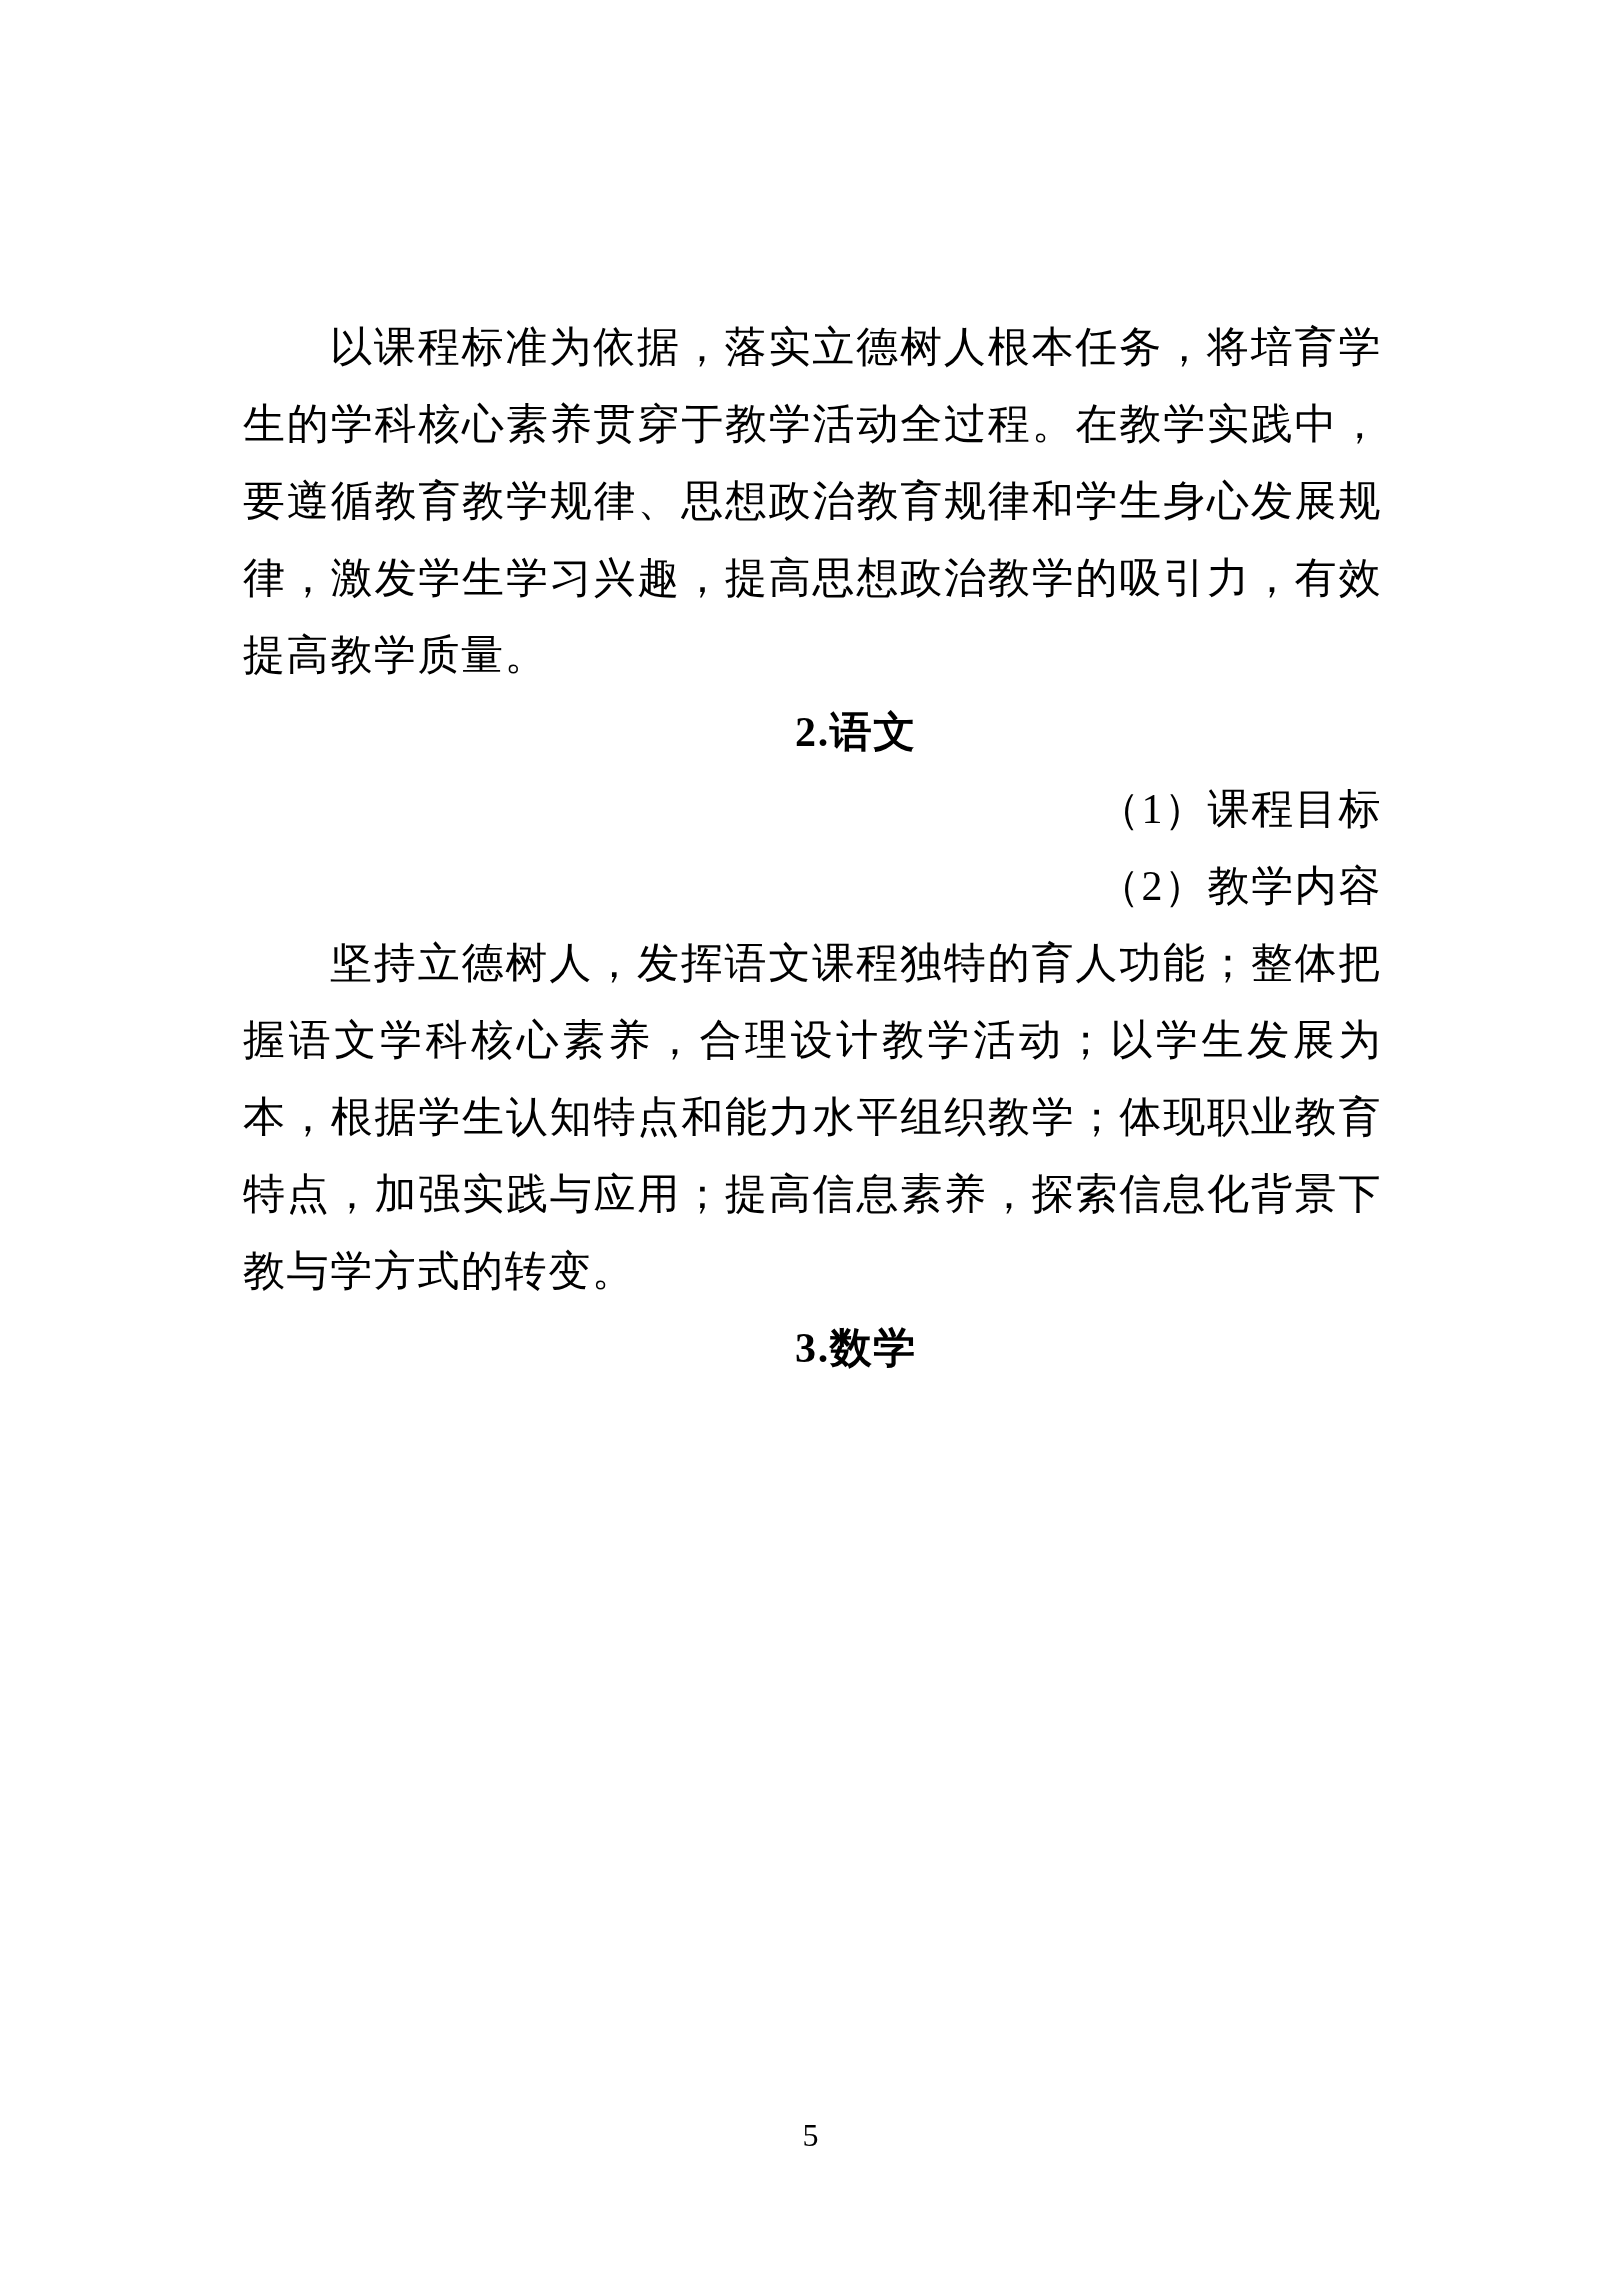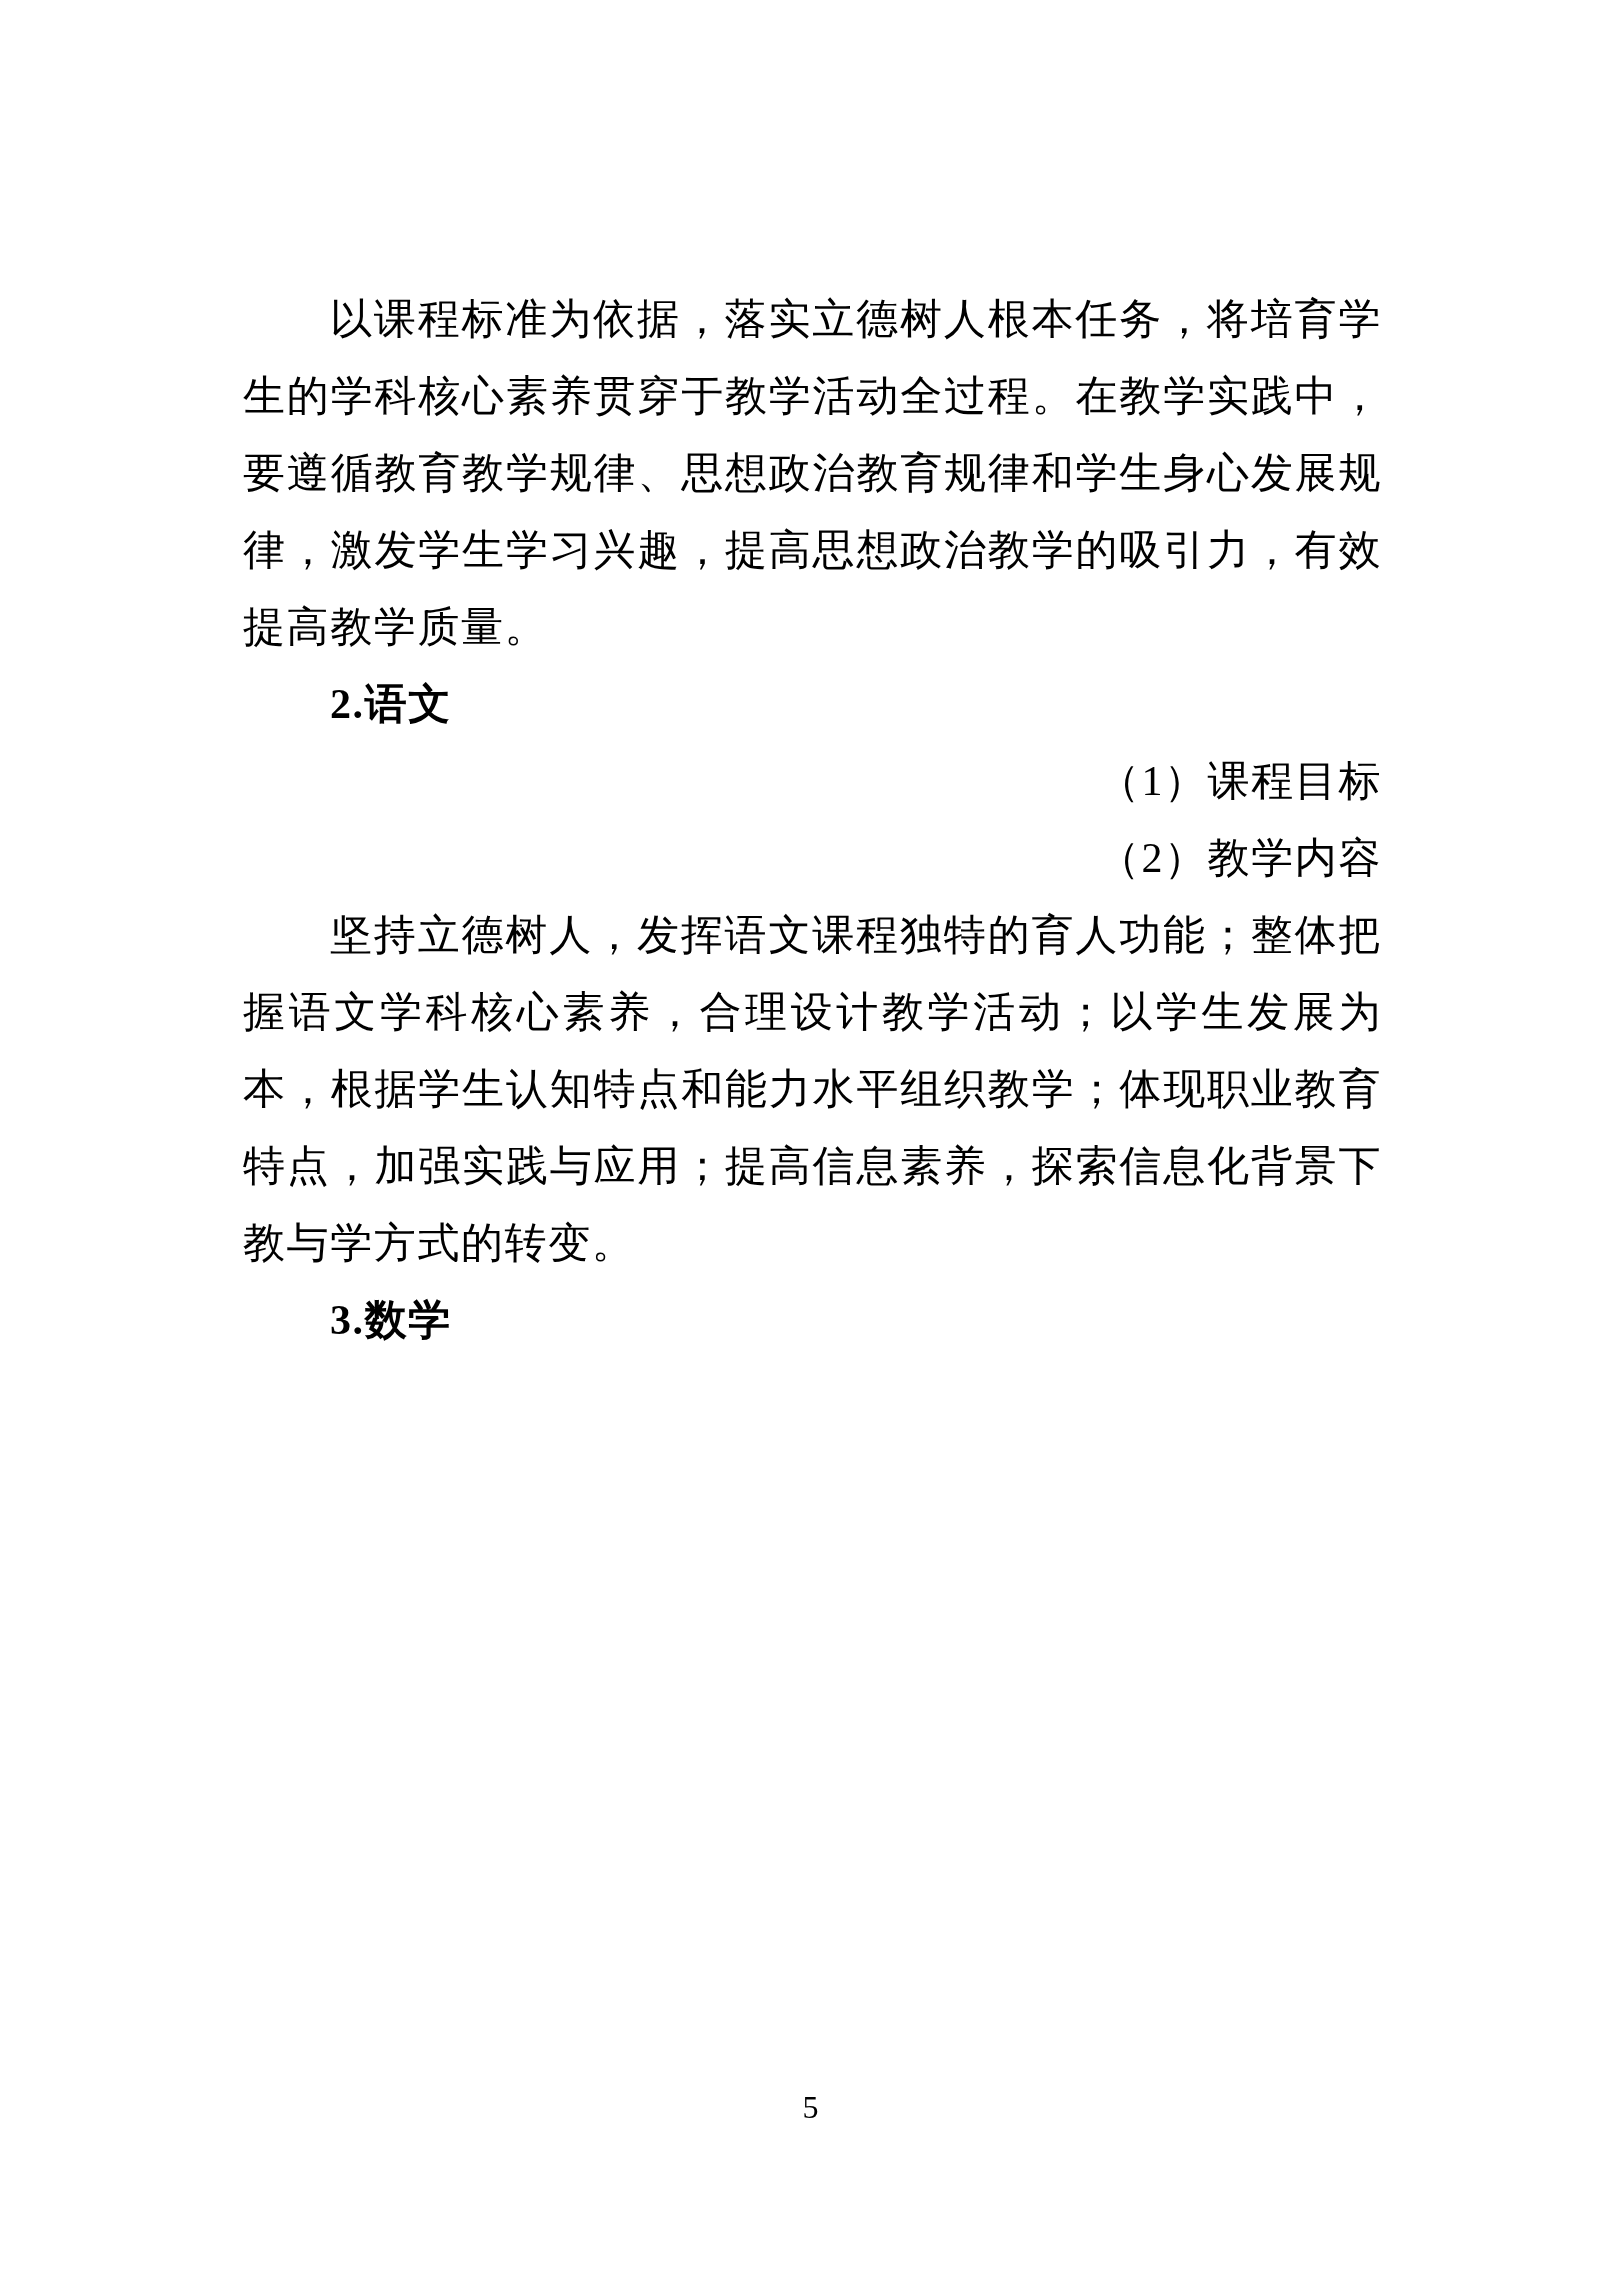--- a/index.html
+++ b/index.html
@@ -5,38 +5,39 @@
   * { margin: 0; padding: 0; box-sizing: border-box; }
   html, body { background: #ffffff; }
   .page {
     position: relative;
     width: 1621px;
     height: 2160px;
     background: #ffffff;
     color: #000000;
     font-family: "Liberation Serif", "DejaVu Serif", serif;
     overflow: hidden;
+    margin-top: 28px;
   }
   .content {
     position: absolute;
     left: 243px;
     top: 281px;
     width: 1139px;
     font-size: 42px;
     line-height: 77px;
     letter-spacing: 1.6px;
     text-align: justify;
     text-justify: inter-character;
   }
   .block {
     text-indent: 87px;
   }
   .heading {
     font-weight: bold;
-    text-align: left;
+    text-align: center;
   }
   .subheading {
     text-align: right;
   }
   .page-number {
     position: absolute;
     left: 0;
     right: 0;
     top: 2088px;
     text-align: center;

